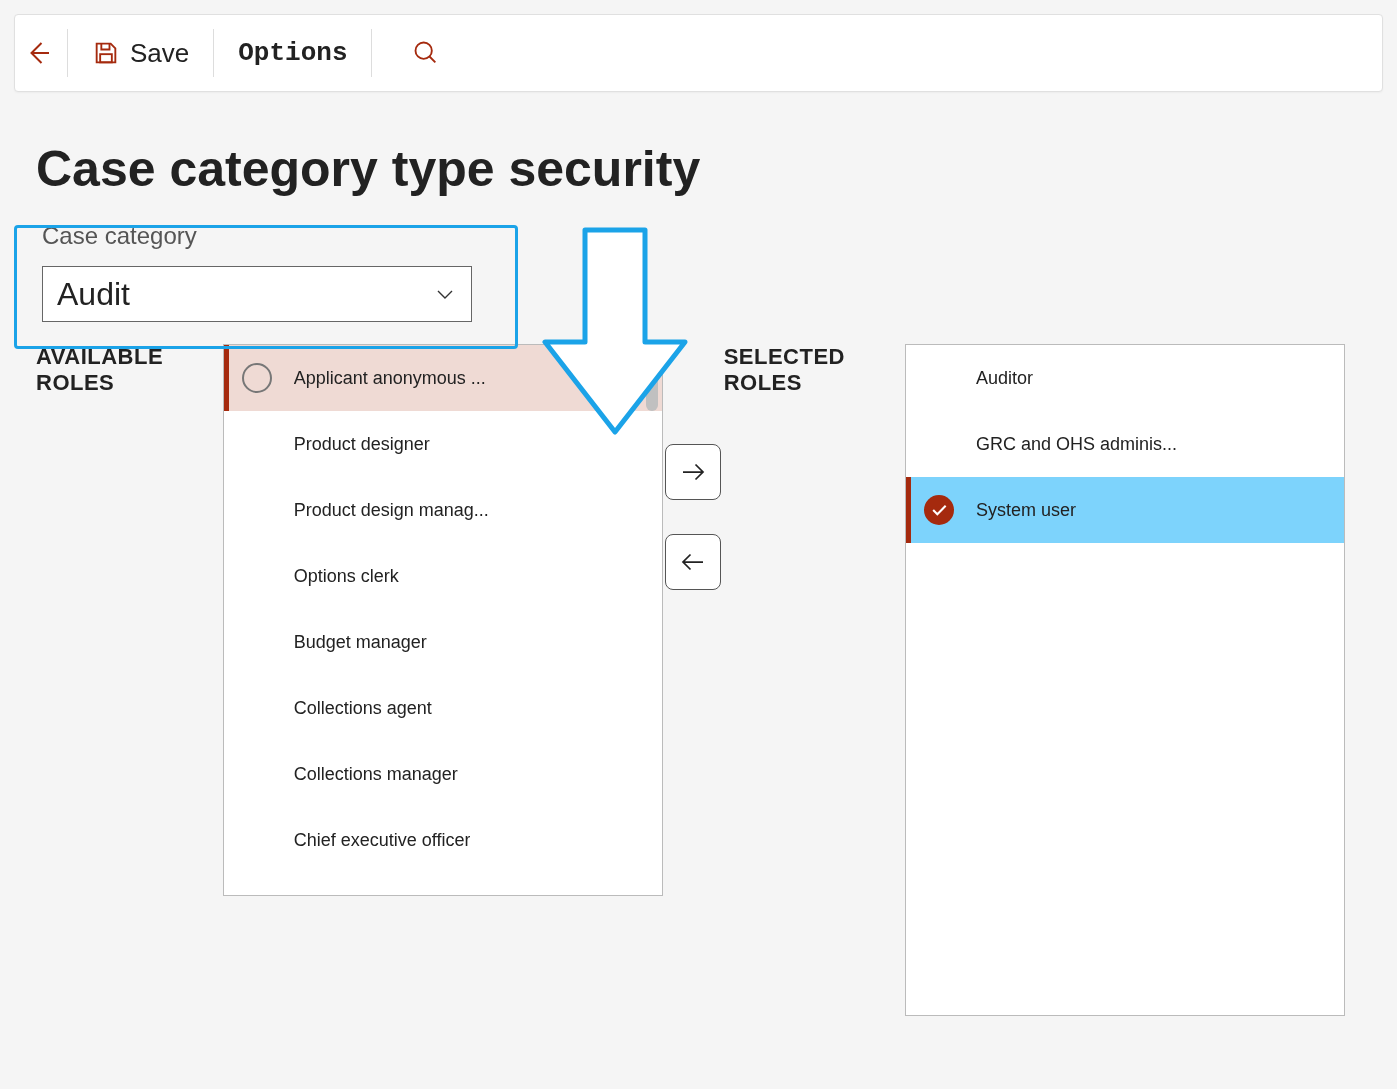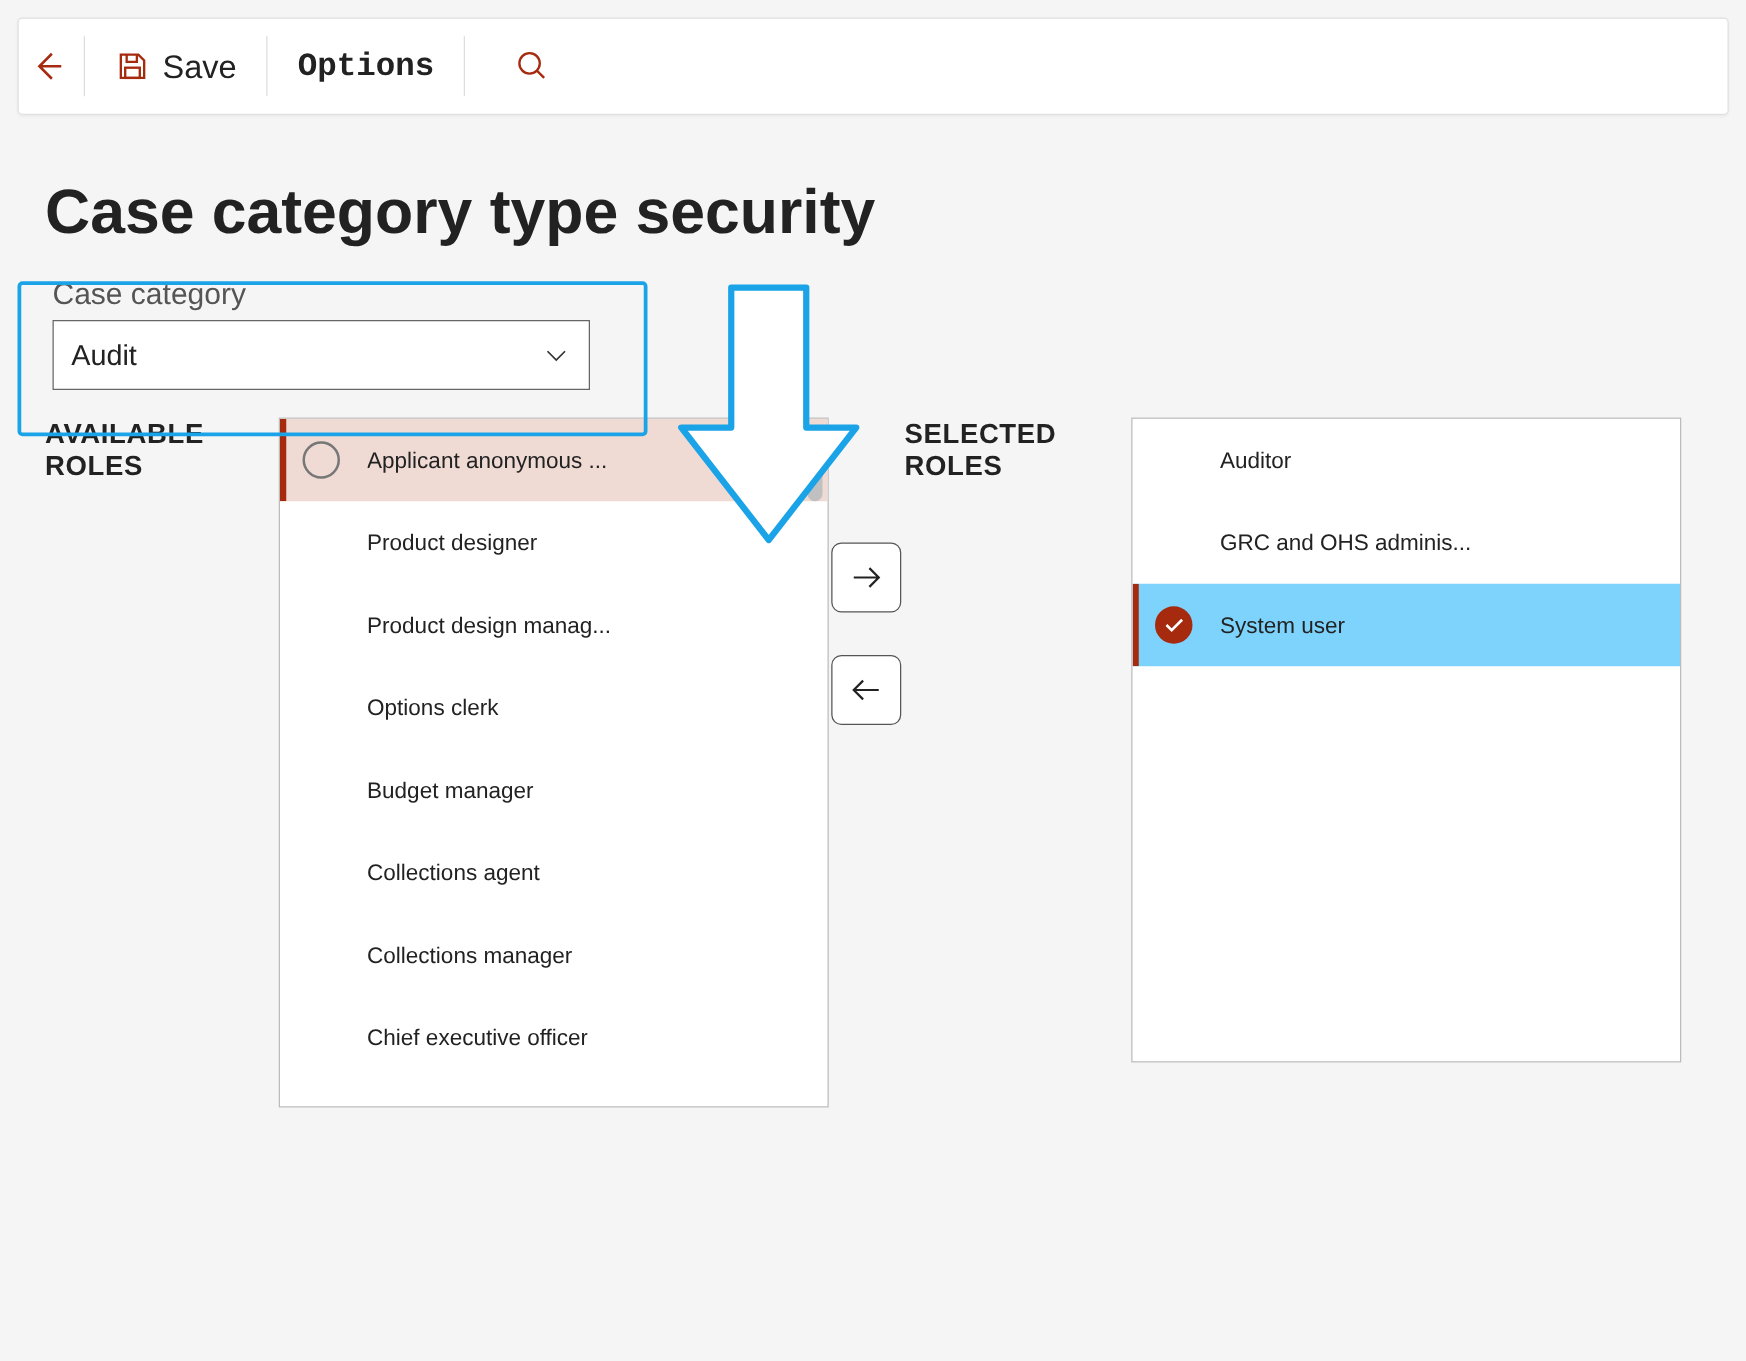--- a/index.html
+++ b/index.html
@@ -87,32 +87,32 @@
     }
     
     
     .field-group {
       width: 430px;
       margin-left: 6px;
     }
     .field-label {
       font-size: 24px;
       color: #555;
-      margin-bottom: 6px;
+      margin-bottom: 16px;
       display: block;
     }
     .dropdown {
       display: flex;
       align-items: center;
       justify-content: space-between;
       border: 1px solid #666;
       background: #fff;
       height: 56px;
       padding: 16px 14px;
-      font-size: 23px;
+      font-size: 32px;
       cursor: pointer;
     }
     
     
     .columns {
       display: flex;
       margin-top: 22px;
       gap: 0;
       align-items: flex-start;
     }
@@ -132,21 +132,21 @@
       background: #fff;
       overflow: hidden;
       position: relative;
     }
     .listbox.left {
       width: 500px;
       height: 552px;
     }
     .listbox.right {
       width: 500px;
-      height: 516px;
+      height: 672px;
     }
     .list-item {
       display: flex;
       align-items: center;
       height: 66px;
       font-size: 18px;
       padding: 0 18px 0 18px;
       cursor: pointer;
       white-space: nowrap;
       overflow: hidden;

